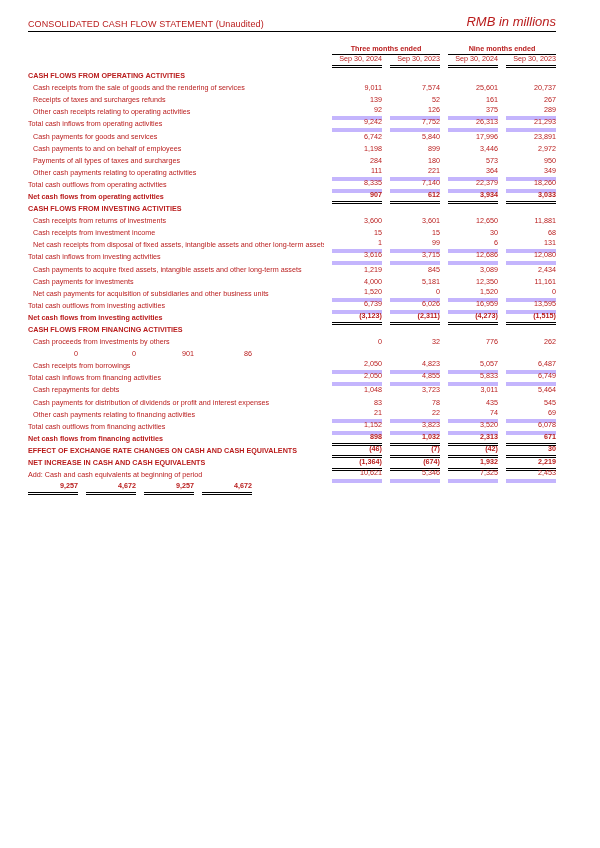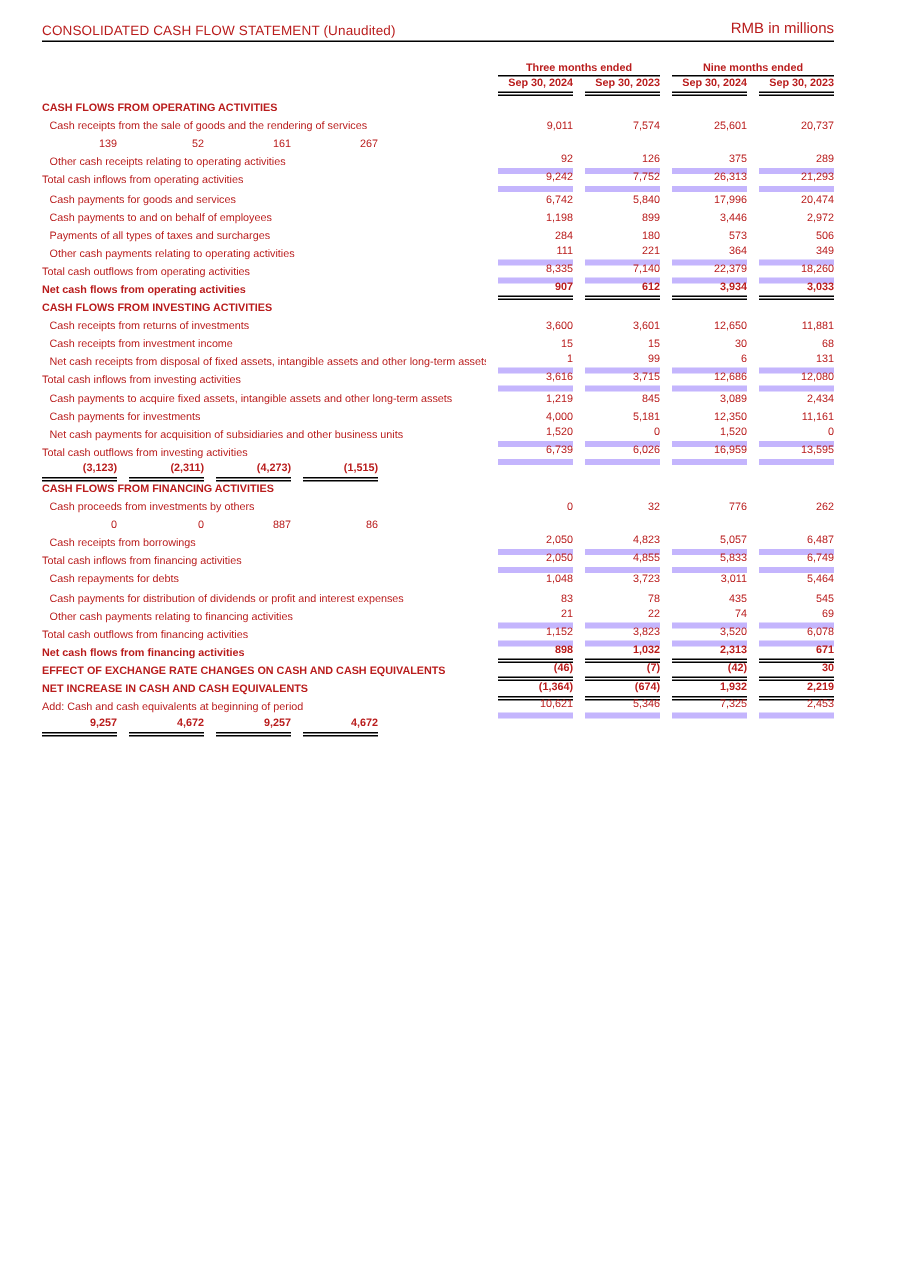--- a/index.html
+++ b/index.html
@@ -14,21 +14,21 @@
     position:relative;
     overflow:hidden;
   }
   
   .doc-header {
     display:flex; justify-content:space-between; align-items:flex-end;
     border-bottom:1.2px solid #000;
     padding-bottom:2px;
   }
   .doc-title { font-size:9px; font-weight:400; letter-spacing:.1px; }
-  .doc-unit  { font-size:10px; font-weight:400; }
+  .doc-unit  { font-size:13px; font-weight:400;font-style:italic; }
 
   
   .cf-table { margin-top:12px; }
   .row { display:flex; column-gap:8px; height:12.1px; align-items:center; }
   .lbl {
     flex:1; font-size:7.2px; line-height:8px;
     display:flex; align-items:flex-end; padding-bottom:2px;
     white-space:nowrap; overflow:hidden;
   }
   .val {
@@ -46,21 +46,21 @@
   .grp-row { display:flex; column-gap:8px; height:11px; }
   .grp-spacer { flex:1; }
   .grp {
     flex:none; width:108px; text-align:center;
     font-size:7.2px; font-weight:700; line-height:8px;
     border-bottom:1px solid #000;
     display:flex; align-items:flex-end; justify-content:center;
     padding-bottom:1px;
   }
   .date-row { display:flex; column-gap:8px; height:13px; margin-bottom:3px; }
-  .date-row .val { font-weight:700;text-align:center; }
+  .date-row .val { font-weight:400;text-align:center; }
 </style>
 </head>
 <body>
 
 <div class="page">
 
   <div class="doc-header">
     <div class="doc-title">CONSOLIDATED CASH FLOW STATEMENT (Unaudited)</div>
     <div class="doc-unit">RMB in millions</div>
   </div>
@@ -90,20 +90,21 @@
           <div class="val"></div>
         </div>
         <div class="row ind1">
           <div class="lbl">Cash receipts from the sale of goods and the rendering of services</div>
           <div class="val">9,011</div>
           <div class="val">7,574</div>
           <div class="val">25,601</div>
           <div class="val">20,737</div>
         </div>
         <div class="row ind1">
+          <div class="lbl">Receipts of taxes and surcharges refunds</div>
           <div class="val">139</div>
           <div class="val">52</div>
           <div class="val">161</div>
           <div class="val">267</div>
         </div>
         <div class="row ind1">
           <div class="lbl">Other cash receipts relating to operating activities</div>
           <div class="val u-single">92</div>
           <div class="val u-single">126</div>
           <div class="val u-single">375</div>
@@ -114,35 +115,35 @@
           <div class="val u-single">9,242</div>
           <div class="val u-single">7,752</div>
           <div class="val u-single">26,313</div>
           <div class="val u-single">21,293</div>
         </div>
         <div class="row ind1">
           <div class="lbl">Cash payments for goods and services</div>
           <div class="val">6,742</div>
           <div class="val">5,840</div>
           <div class="val">17,996</div>
-          <div class="val">20,474</div>
+          <div class="val">23,891</div>
         </div>
         <div class="row ind1">
           <div class="lbl">Cash payments to and on behalf of employees</div>
           <div class="val">1,198</div>
           <div class="val">899</div>
           <div class="val">3,446</div>
           <div class="val">2,972</div>
         </div>
         <div class="row ind1">
           <div class="lbl">Payments of all types of taxes and surcharges</div>
           <div class="val">284</div>
           <div class="val">180</div>
           <div class="val">573</div>
-          <div class="val">506</div>
+          <div class="val">950</div>
         </div>
         <div class="row ind1">
           <div class="lbl">Other cash payments relating to operating activities</div>
           <div class="val u-single">111</div>
           <div class="val u-single">221</div>
           <div class="val u-single">364</div>
           <div class="val u-single">349</div>
         </div>
         <div class="row ind0">
           <div class="lbl">Total cash outflows from operating activities</div>
@@ -215,20 +216,21 @@
           <div class="val u-single">0</div>
         </div>
         <div class="row ind0">
           <div class="lbl">Total cash outflows from investing activities</div>
           <div class="val u-single">6,739</div>
           <div class="val u-single">6,026</div>
           <div class="val u-single">16,959</div>
           <div class="val u-single">13,595</div>
         </div>
         <div class="row ind0 b">
+          <div class="lbl">Net cash flows from investing activities</div>
           <div class="val u-double">(3,123)</div>
           <div class="val u-double">(2,311)</div>
           <div class="val u-double">(4,273)</div>
           <div class="val u-double">(1,515)</div>
         </div>
         <div class="row ind0 b">
           <div class="lbl">CASH FLOWS FROM FINANCING ACTIVITIES</div>
           <div class="val"></div>
           <div class="val"></div>
           <div class="val"></div>
@@ -237,21 +239,21 @@
         <div class="row ind1">
           <div class="lbl">Cash proceeds from investments by others</div>
           <div class="val">0</div>
           <div class="val">32</div>
           <div class="val">776</div>
           <div class="val">262</div>
         </div>
         <div class="row ind2">
           <div class="val">0</div>
           <div class="val">0</div>
-          <div class="val">887</div>
+          <div class="val">901</div>
           <div class="val">86</div>
         </div>
         <div class="row ind1">
           <div class="lbl">Cash receipts from borrowings</div>
           <div class="val u-single">2,050</div>
           <div class="val u-single">4,823</div>
           <div class="val u-single">5,057</div>
           <div class="val u-single">6,487</div>
         </div>
         <div class="row ind0">

